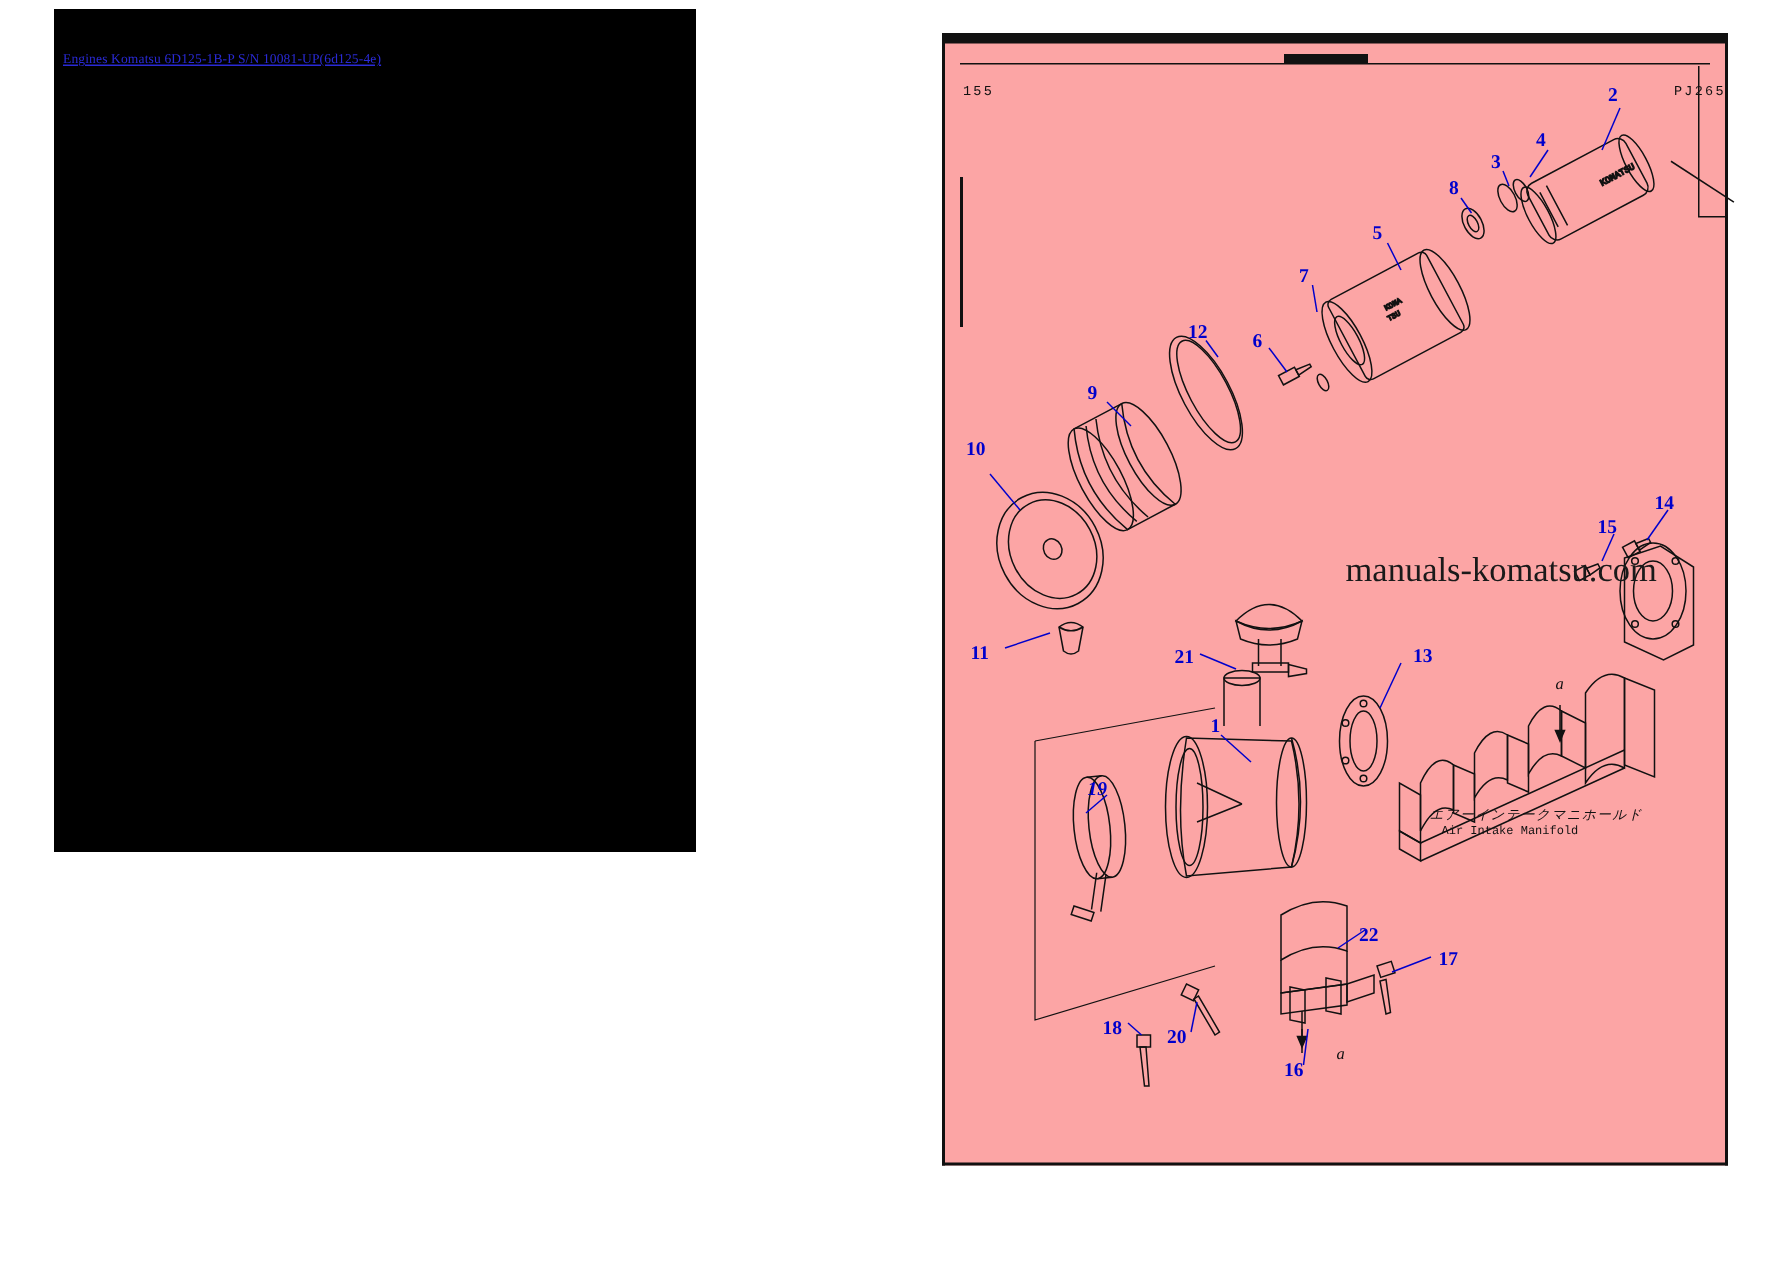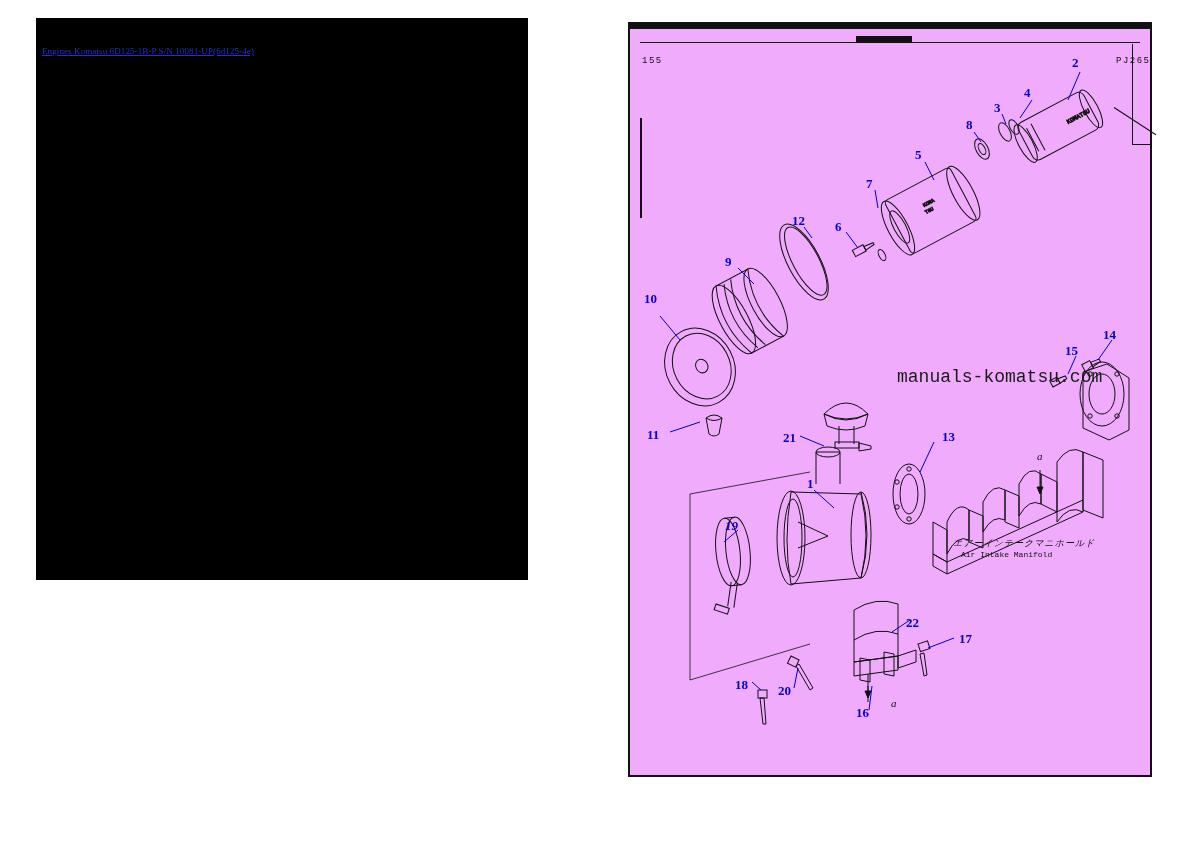--- a/index.html
+++ b/index.html
@@ -12,22 +12,22 @@
     height: 842px;
     position: relative;
     font-family: "Liberation Sans", sans-serif;
     overflow: hidden;
   }
 
   
   #left-panel {
     position: absolute;
     left: 36px;
-    top: 18px;
-    width: 492px;
+    top: 6px;
+    width: 428px;
     height: 562px;
     background: #000000;
   }
   #left-panel-link {
     position: absolute;
     left: 6px;
     top: 28px;
     color: #2a2ad6;
     font-size: 9px;
     text-decoration: underline;
@@ -36,21 +36,21 @@
     letter-spacing: 0.1px;
   }
 
   
   #diagram-panel {
     position: absolute;
     left: 628px;
     top: 22px;
     width: 524px;
     height: 755px;
-    background: #f0abfc;
+    background: #fca5a5;
   }
   .frame-line {
     position: absolute;
     background: #111111;
   }
   #frame-top      { left: 0;   top: 0;   width: 524px; height: 7px; }
   #frame-left     { left: 0;   top: 0;   width: 2px;   height: 755px; }
   #frame-right    { left: 522px; top: 0; width: 2px;   height: 755px; }
   #frame-bottom   { left: 0;   top: 753px; width: 524px; height: 2px; }
   #frame-inner-top{ left: 12px; top: 20px; width: 500px; height: 1px; background:#111; }
@@ -69,23 +69,23 @@
     letter-spacing: 1.5px;
   }
   #hdr-left  { left: 14px;  top: 34px; }
   #hdr-right { left: 488px; top: 34px; }
 
   
   #watermark {
     position: absolute;
     left: 269px;
     top: 345px;
-    font-size: 18px;
+    font-size: 23px;
     color: #1a1a1a;
-    font-family: Liberation Mono, monospace;
+    font-family: Liberation Serif, serif;
     white-space: nowrap;
   }
 
   
   .callout {
     position: absolute;
     color: #0000cc;
     font-family: "Liberation Serif", serif;
     font-weight: bold;
     font-size: 13px;

